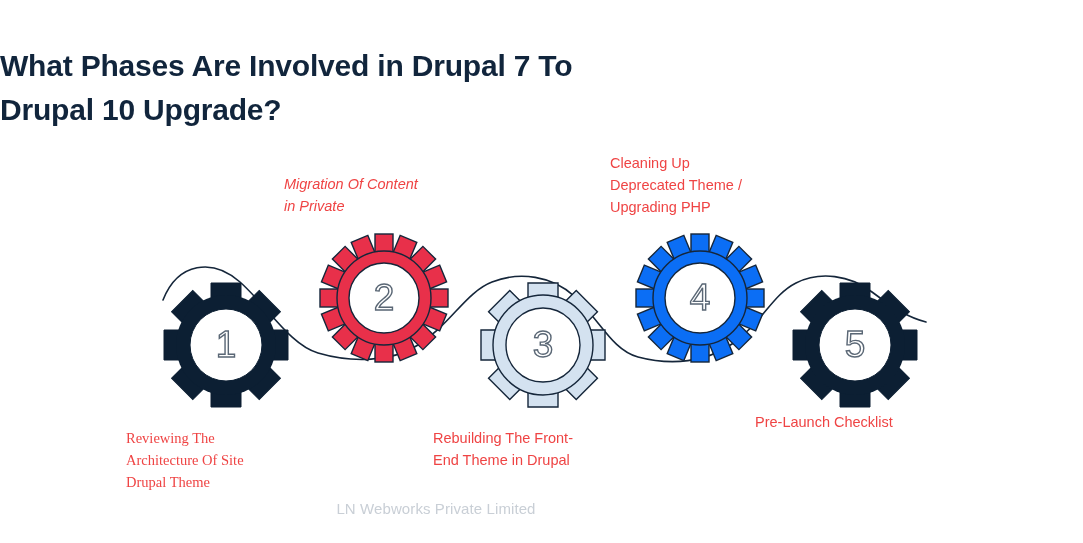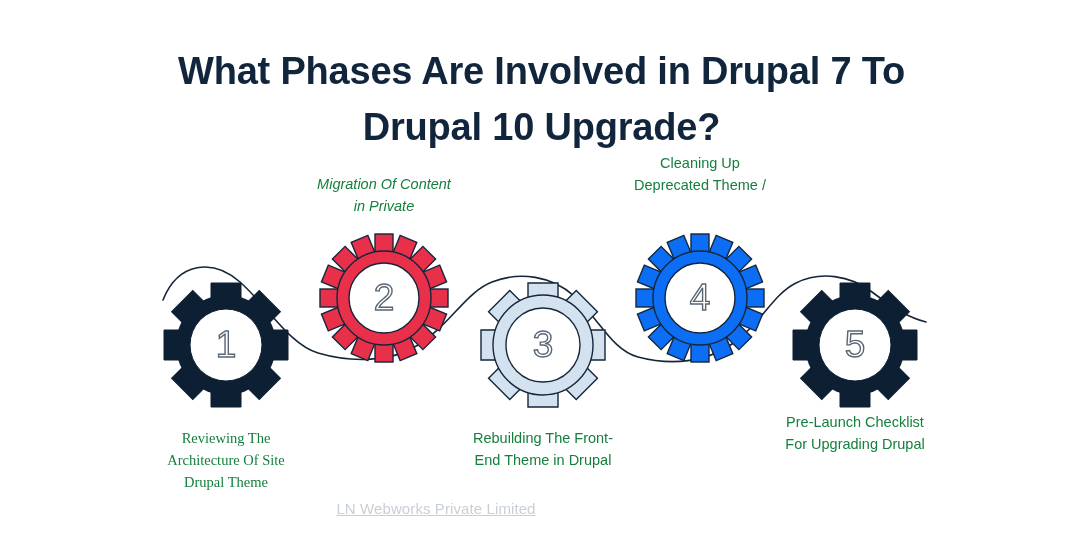--- a/index.html
+++ b/index.html
@@ -22,22 +22,22 @@
     width: 1083px;
     height: 543px;
   }
 
   
   #title {
     position: absolute;
     left: 0;
     top: 44px;
     width: 1083px;
-    text-align: center;
-    font-size: 38px;
+    text-align: left;
+    font-size: 30px;
     font-weight: 700;
     line-height: 1.47;
     letter-spacing: -0.2px;
     color: #11253c;
   }
   #title .line {
     display: block;
   }
 
   
@@ -72,40 +72,38 @@
     color: #ffffff;
     -webkit-text-stroke: 1.4px #5a6775;
     text-shadow: 0 0 0 #ffffff;
     font-family: "Liberation Sans", sans-serif;
     letter-spacing: 0;
   }
 
   
   .caption {
     position: absolute;
-    text-align: center;
     font-size: 14.5px;
     line-height: 1.5;
     font-weight: 500;
-    color: #15803d;
+    color: #ef4444;
   }
   .caption span { display: block; }
 
   
   #footer {
     position: absolute;
     left: 0;
     top: 500px;
     width: 872px;
     text-align: center;
     font-size: 15px;
     font-weight: 400;
     color: #c9cfd6;
     letter-spacing: 0.1px;
-    text-decoration: underline;
   }
 </style>
 </head>
 <body>
 
 <div id="stage">
 
   <div id="title">
     <span class="line">What Phases Are Involved in Drupal 7 To</span>
     <span class="line">Drupal 10 Upgrade?</span>
@@ -306,22 +304,22 @@
   </div>
 
   <div class="caption" style="left:433px; top:428px; width:220px;">
     <span>Rebuilding The Front-</span>
     <span>End Theme in Drupal</span>
   </div>
 
   <div class="caption" style="left:610px; top:153px; width:180px;">
     <span>Cleaning Up</span>
     <span>Deprecated Theme /</span>
+    <span>Upgrading PHP</span>
   </div>
 
   <div class="caption" style="left:755px; top:412px; width:200px;">
     <span>Pre-Launch Checklist</span>
-    <span>For Upgrading Drupal</span>
   </div>
 
   <div id="footer">LN Webworks Private Limited</div>
 
 </div>
 
 </body></html>

